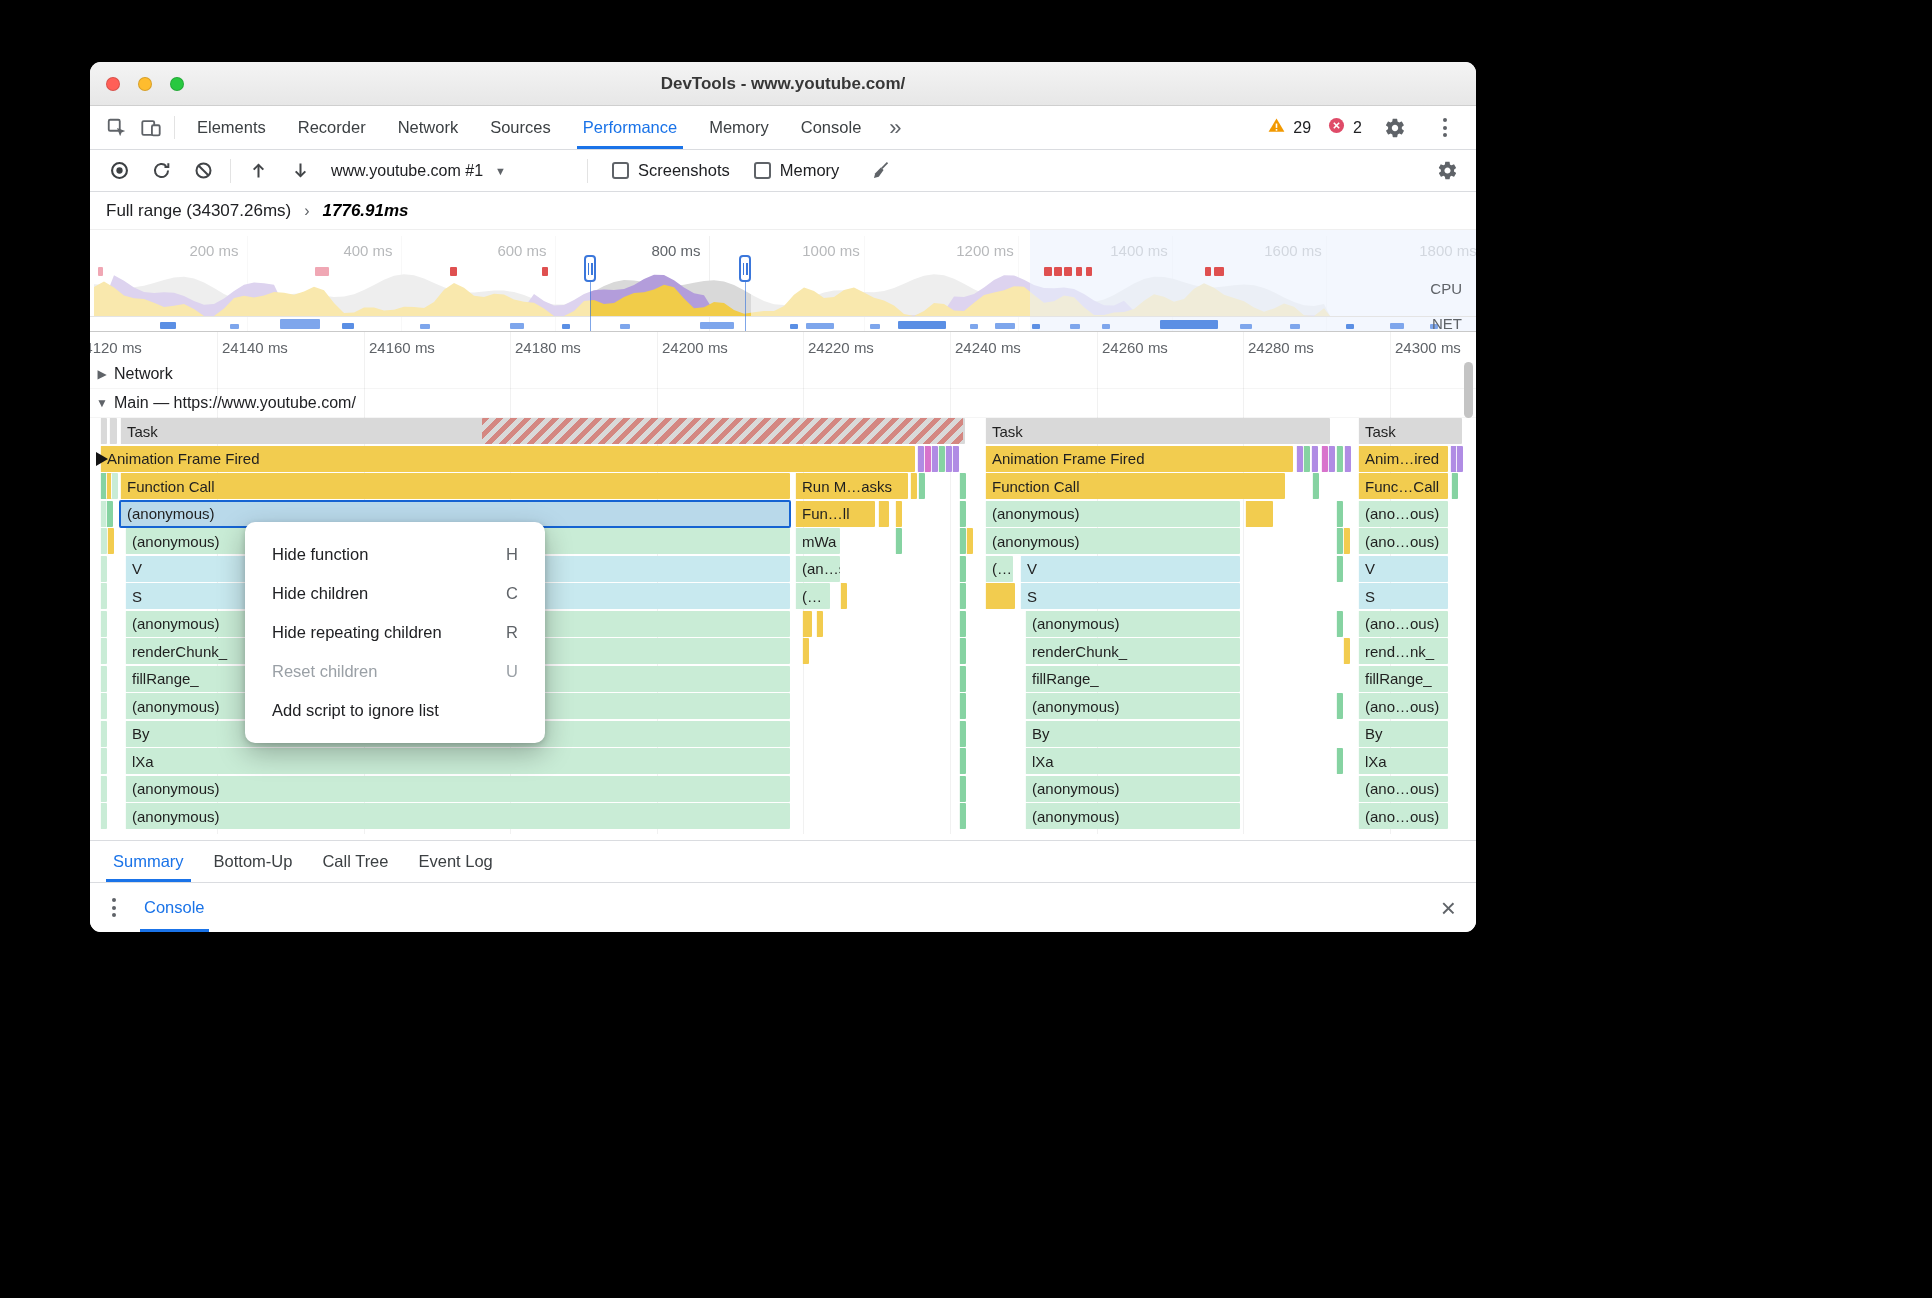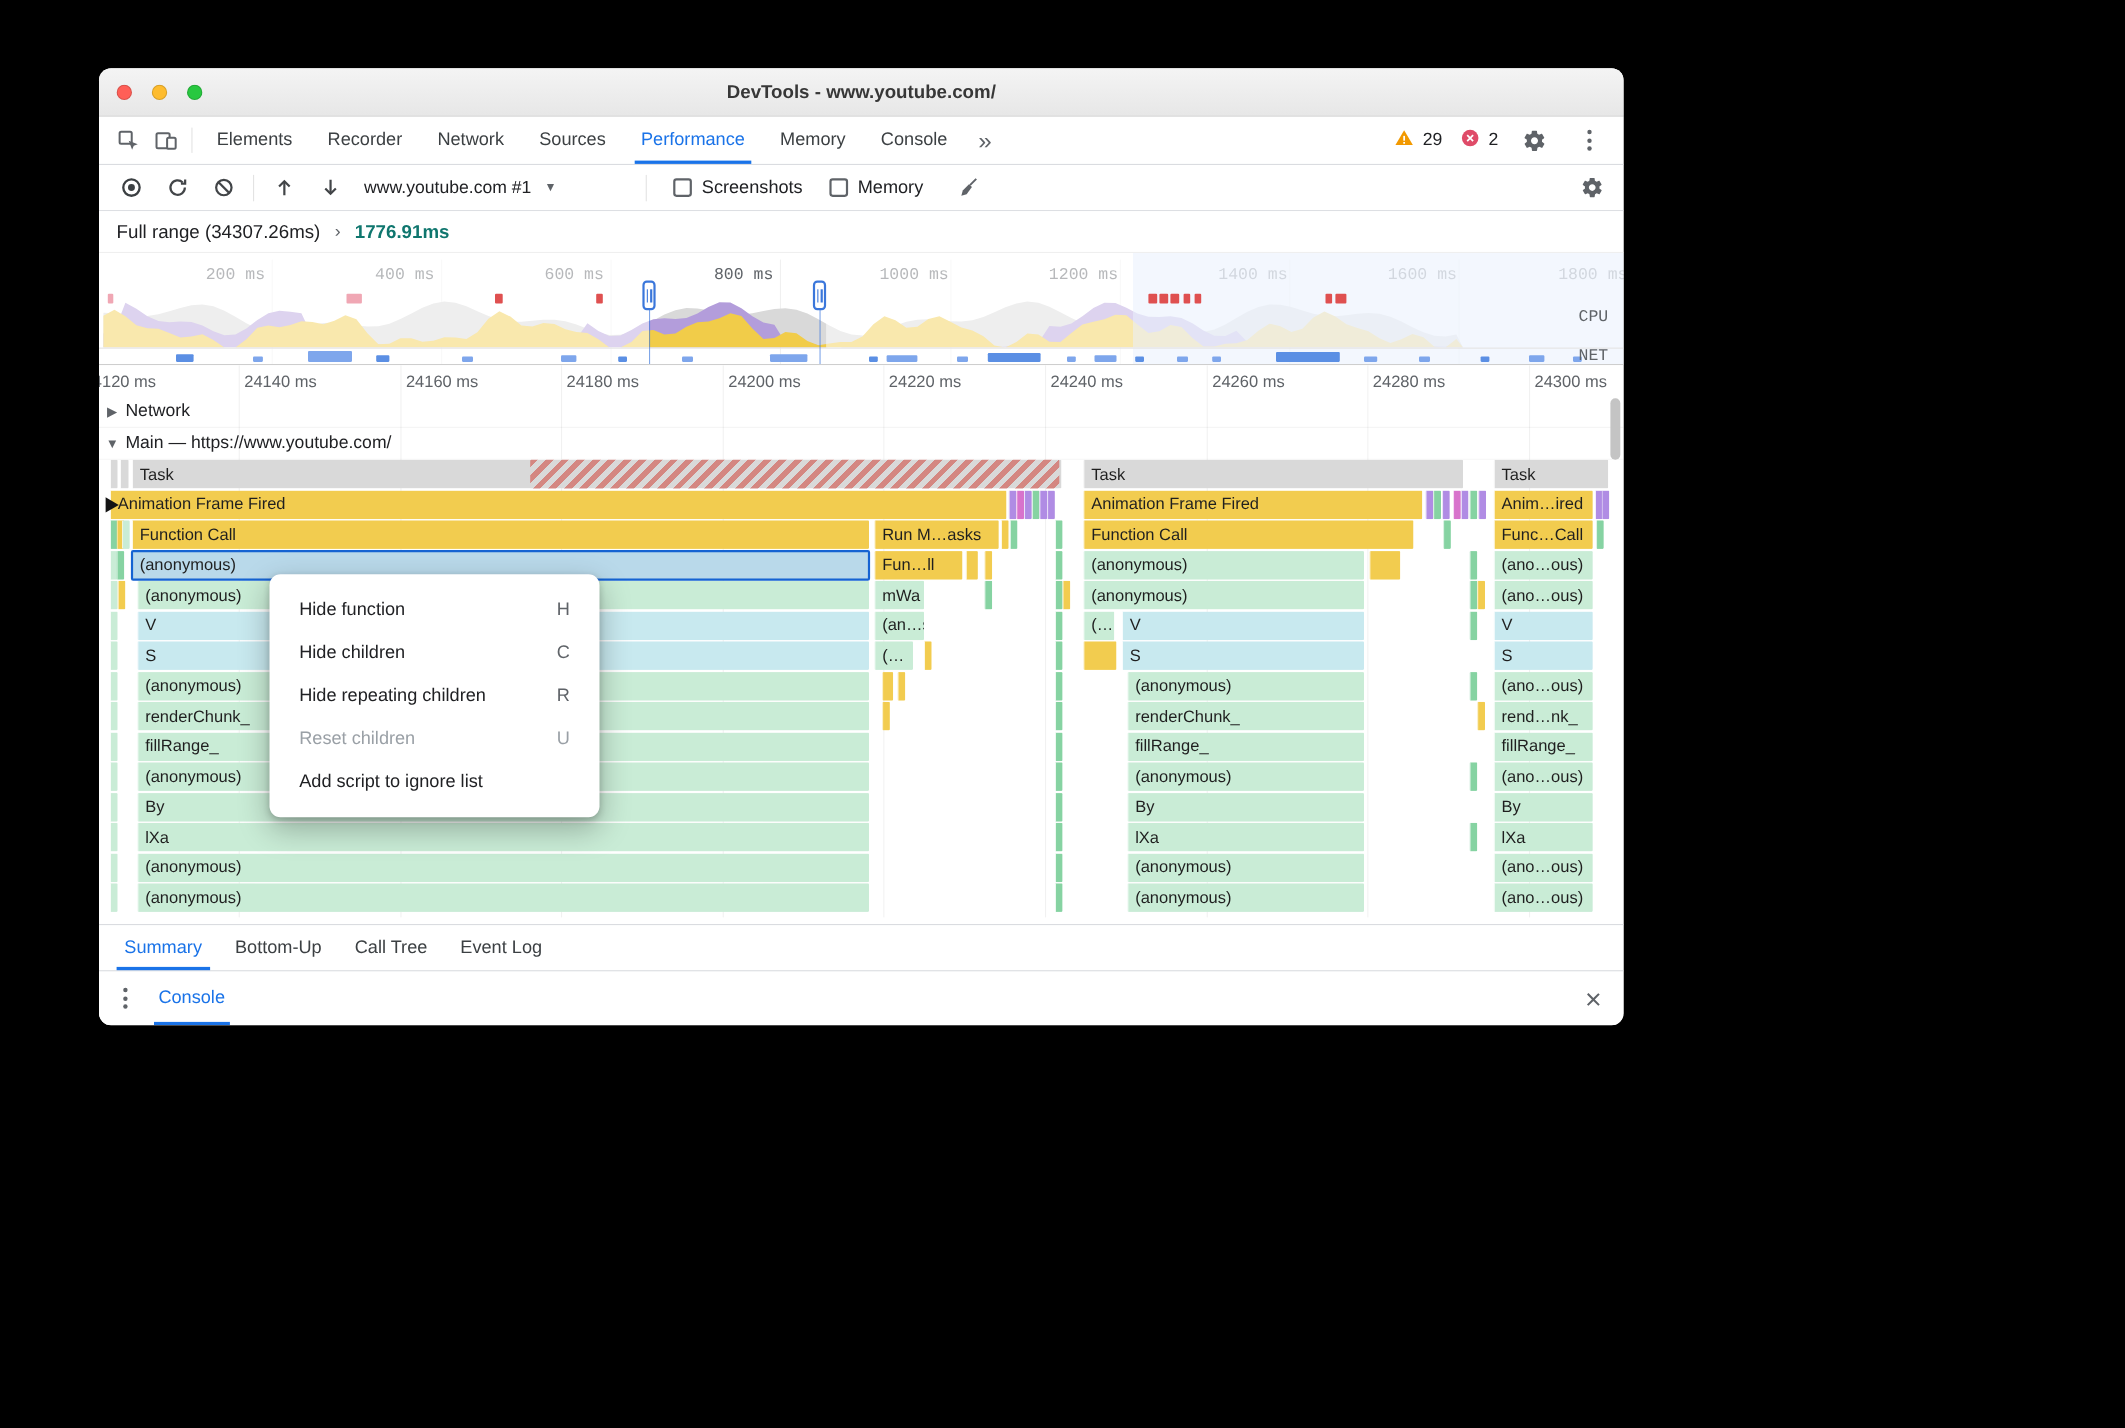--- a/index.html
+++ b/index.html
@@ -42,24 +42,24 @@
   .select{display:flex;align-items:center;gap:12px;font-size:16px;color:#202124;margin:0 4px;min-width:240px;}
   .select .arrow{color:#5f6368;font-size:11px;}
   .cb-group{display:flex;align-items:center;gap:9px;font-size:16.5px;margin-left:12px;color:#202124;}
   .checkbox{width:17px;height:17px;border:2px solid #5f6368;border-radius:3px;background:#fff;flex:none;}
   .spacer{flex:1;}
 
   
   .rangebar{height:38px;display:flex;align-items:center;gap:13px;padding:0 16px;font-size:17px;
     border-bottom:1px solid #efefef;color:#202124;background:#fff;}
   .rangebar .chev{color:#5f6368;font-size:16px;}
-  .rangebar .selrange{color:#0f766e;font-weight:bold;}
-
-  
-  .overview{position:relative;height:102px;border-bottom:1px solid #c9c9c9;overflow:hidden;background:#fff;font-family:Liberation Mono, monospace;}
+  .rangebar .selrange{color:#000000;font-weight:bold;font-style:italic;}
+
+  
+  .overview{position:relative;height:102px;border-bottom:1px solid #c9c9c9;overflow:hidden;background:#fff;}
   .ov-tick{position:absolute;top:12px;transform:translateX(-50%);font-size:15px;color:#5f6368;white-space:nowrap;z-index:1;}
   .ov-grid{position:absolute;top:6px;bottom:0;width:1px;background:rgba(0,0,0,.06);z-index:0;}
   #cpuChart{position:absolute;left:0;top:40px;width:1386px;height:46px;z-index:1;}
   .net-strip{position:absolute;left:0;right:0;top:86px;height:16px;border-top:1px solid #e4e4e4;z-index:3;}
   .net-bar{position:absolute;bottom:3px;border-radius:1px;}
   .marker{position:absolute;top:37px;height:9px;z-index:3;border-radius:1px;}
   .ov-blue{position:absolute;left:940px;right:0;top:0;bottom:0;background:rgba(205,222,250,.55);z-index:1;}
   .ov-veil{position:absolute;top:0;bottom:0;background:rgba(255,255,255,.55);z-index:2;}
   .handle{position:absolute;top:25px;width:12px;height:27px;border:2px solid #3b77db;background:#fff;
     border-radius:4px;z-index:6;display:flex;align-items:center;justify-content:center;gap:2px;}

